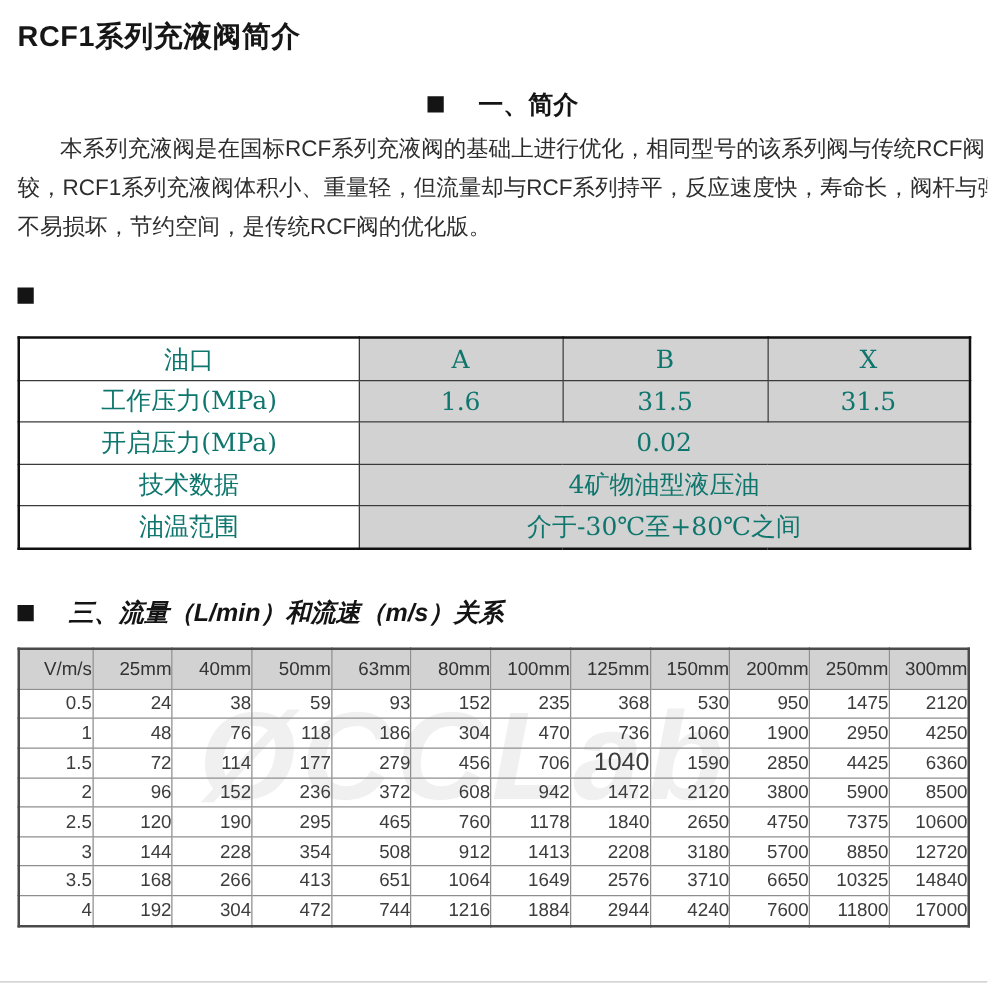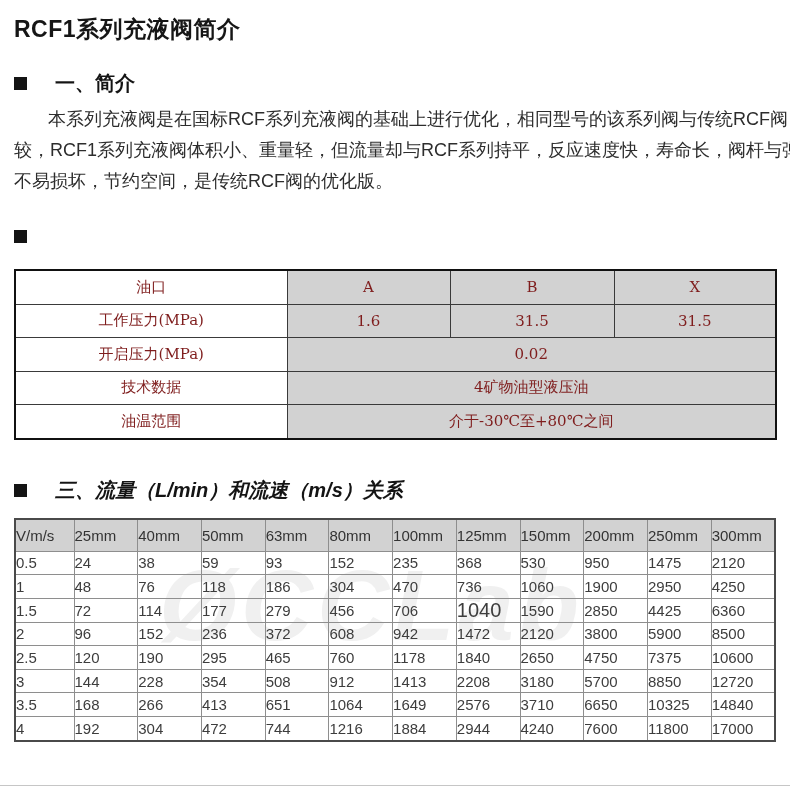--- a/index.html
+++ b/index.html
@@ -33,21 +33,21 @@
     font-weight: bold;
     color: #141414;
     height: 22px;
   }
   .bullet {
     width: 13px; height: 13px;
     background: #141414;
     margin-right: 28px;
     flex: 0 0 auto;
   }
-  .sec-intro { margin-top: 30px; }
+  .sec-intro { margin-top: 30px; justify-content: center; }
   .sec-tech  { margin-top: 28px; }
   .sec-flow  { margin-top: 40px; font-style: italic; }
   
   .intro-para {
     margin: 10px 0 0 14px;
     width: 776px;
     overflow: hidden;
     color: #2d2d2d;
   }
   .intro-line {
@@ -57,42 +57,42 @@
     overflow: hidden;
   }
   .intro-line.first { text-indent: 34px; }
   
   .tech-table {
     margin: 22px 0 0 14px;
     width: 761px;
     border-collapse: collapse;
     table-layout: fixed;
     font-family: "DejaVu Serif", serif;
-    font-size: 15px;
-    color: #7f1d1d;
+    font-size: 20px;
+    color: #0f766e;
   }
   .tech-table td {
     border: 1px solid #3a3a3a;
     height: 32.5px;
     text-align: center;
     padding: 0;
   }
   .tech-table { border: 2px solid #111111; }
   .tech-table .lbl { background: #ffffff; }
   .tech-table .val { background: #d2d2d2; }
   
   .flow-wrap { position: relative; margin: 16px 0 0 14px; width: 762px; }
   .flow-table {
     position: relative;
     z-index: 1;
     width: 762px;
     border-collapse: collapse;
     table-layout: fixed;
     font-size: 15px;
-    text-align: left;
+    text-align: right;
     color: #3d3d3d;
   }
   .flow-table th {
     background: #d2d2d2;
     font-weight: normal;
     color: #333333;
     height: 31px;
     border: 1px solid #8e8e8e;
     padding: 0;
   }

